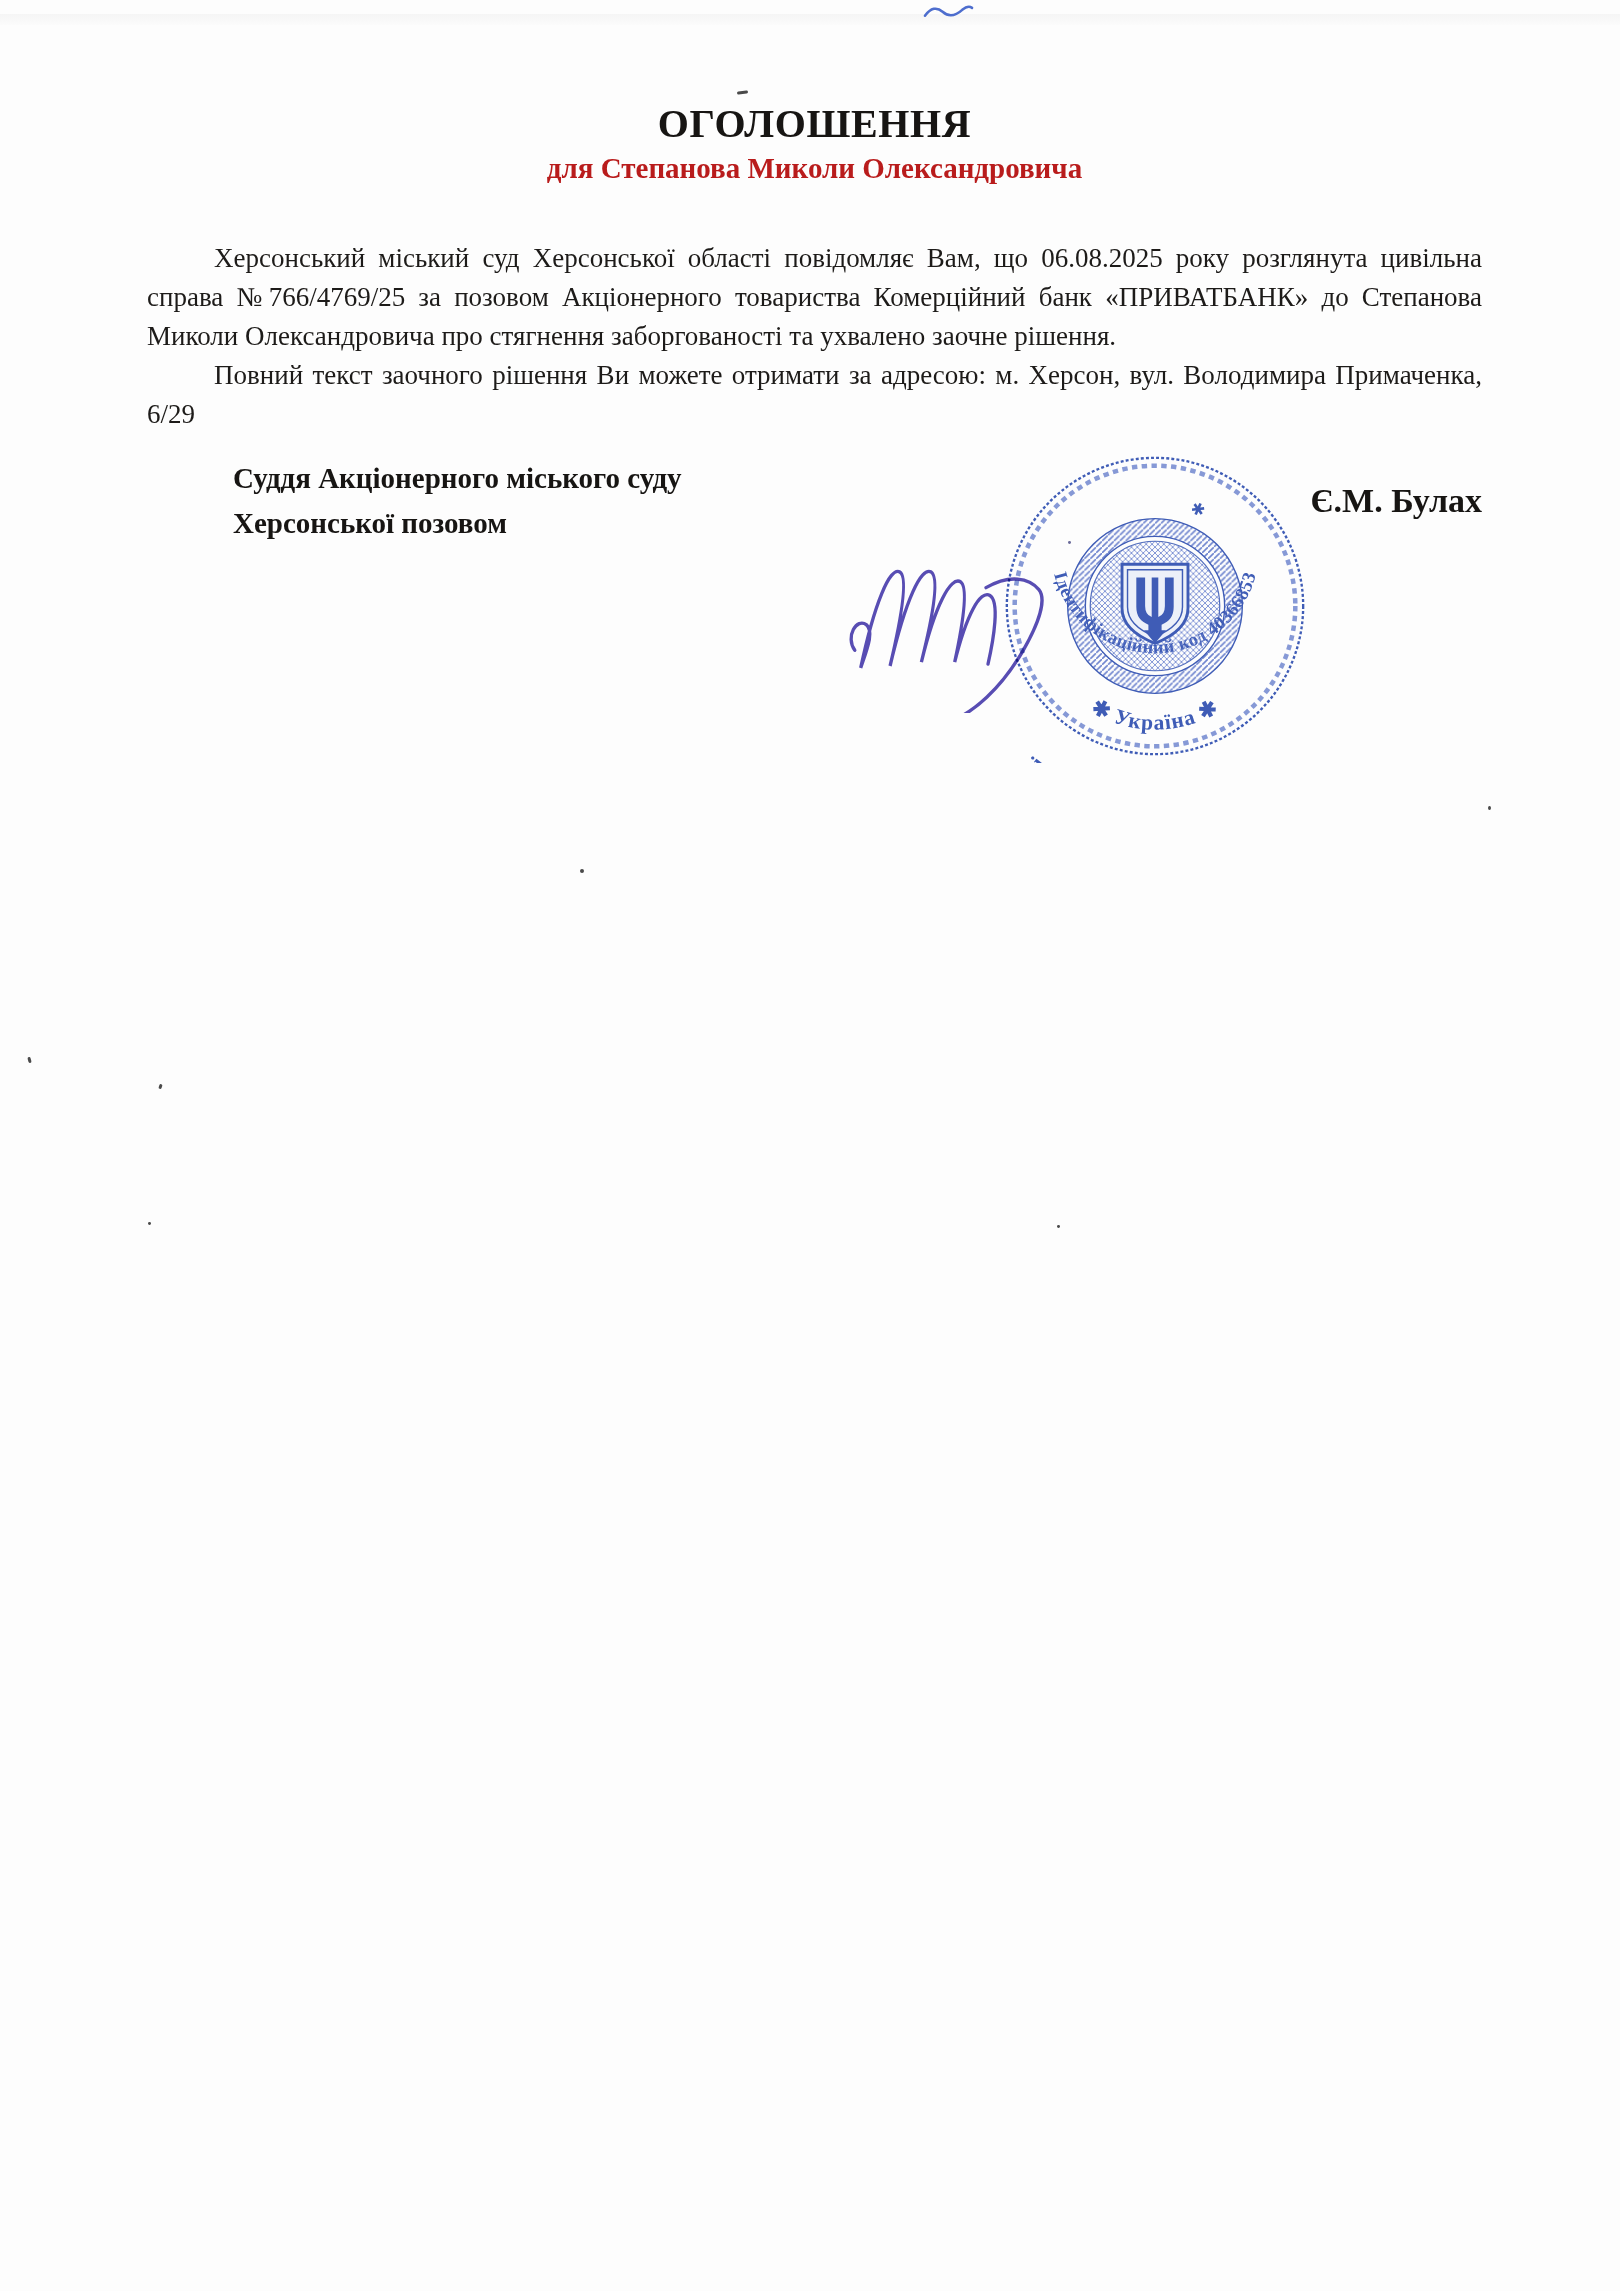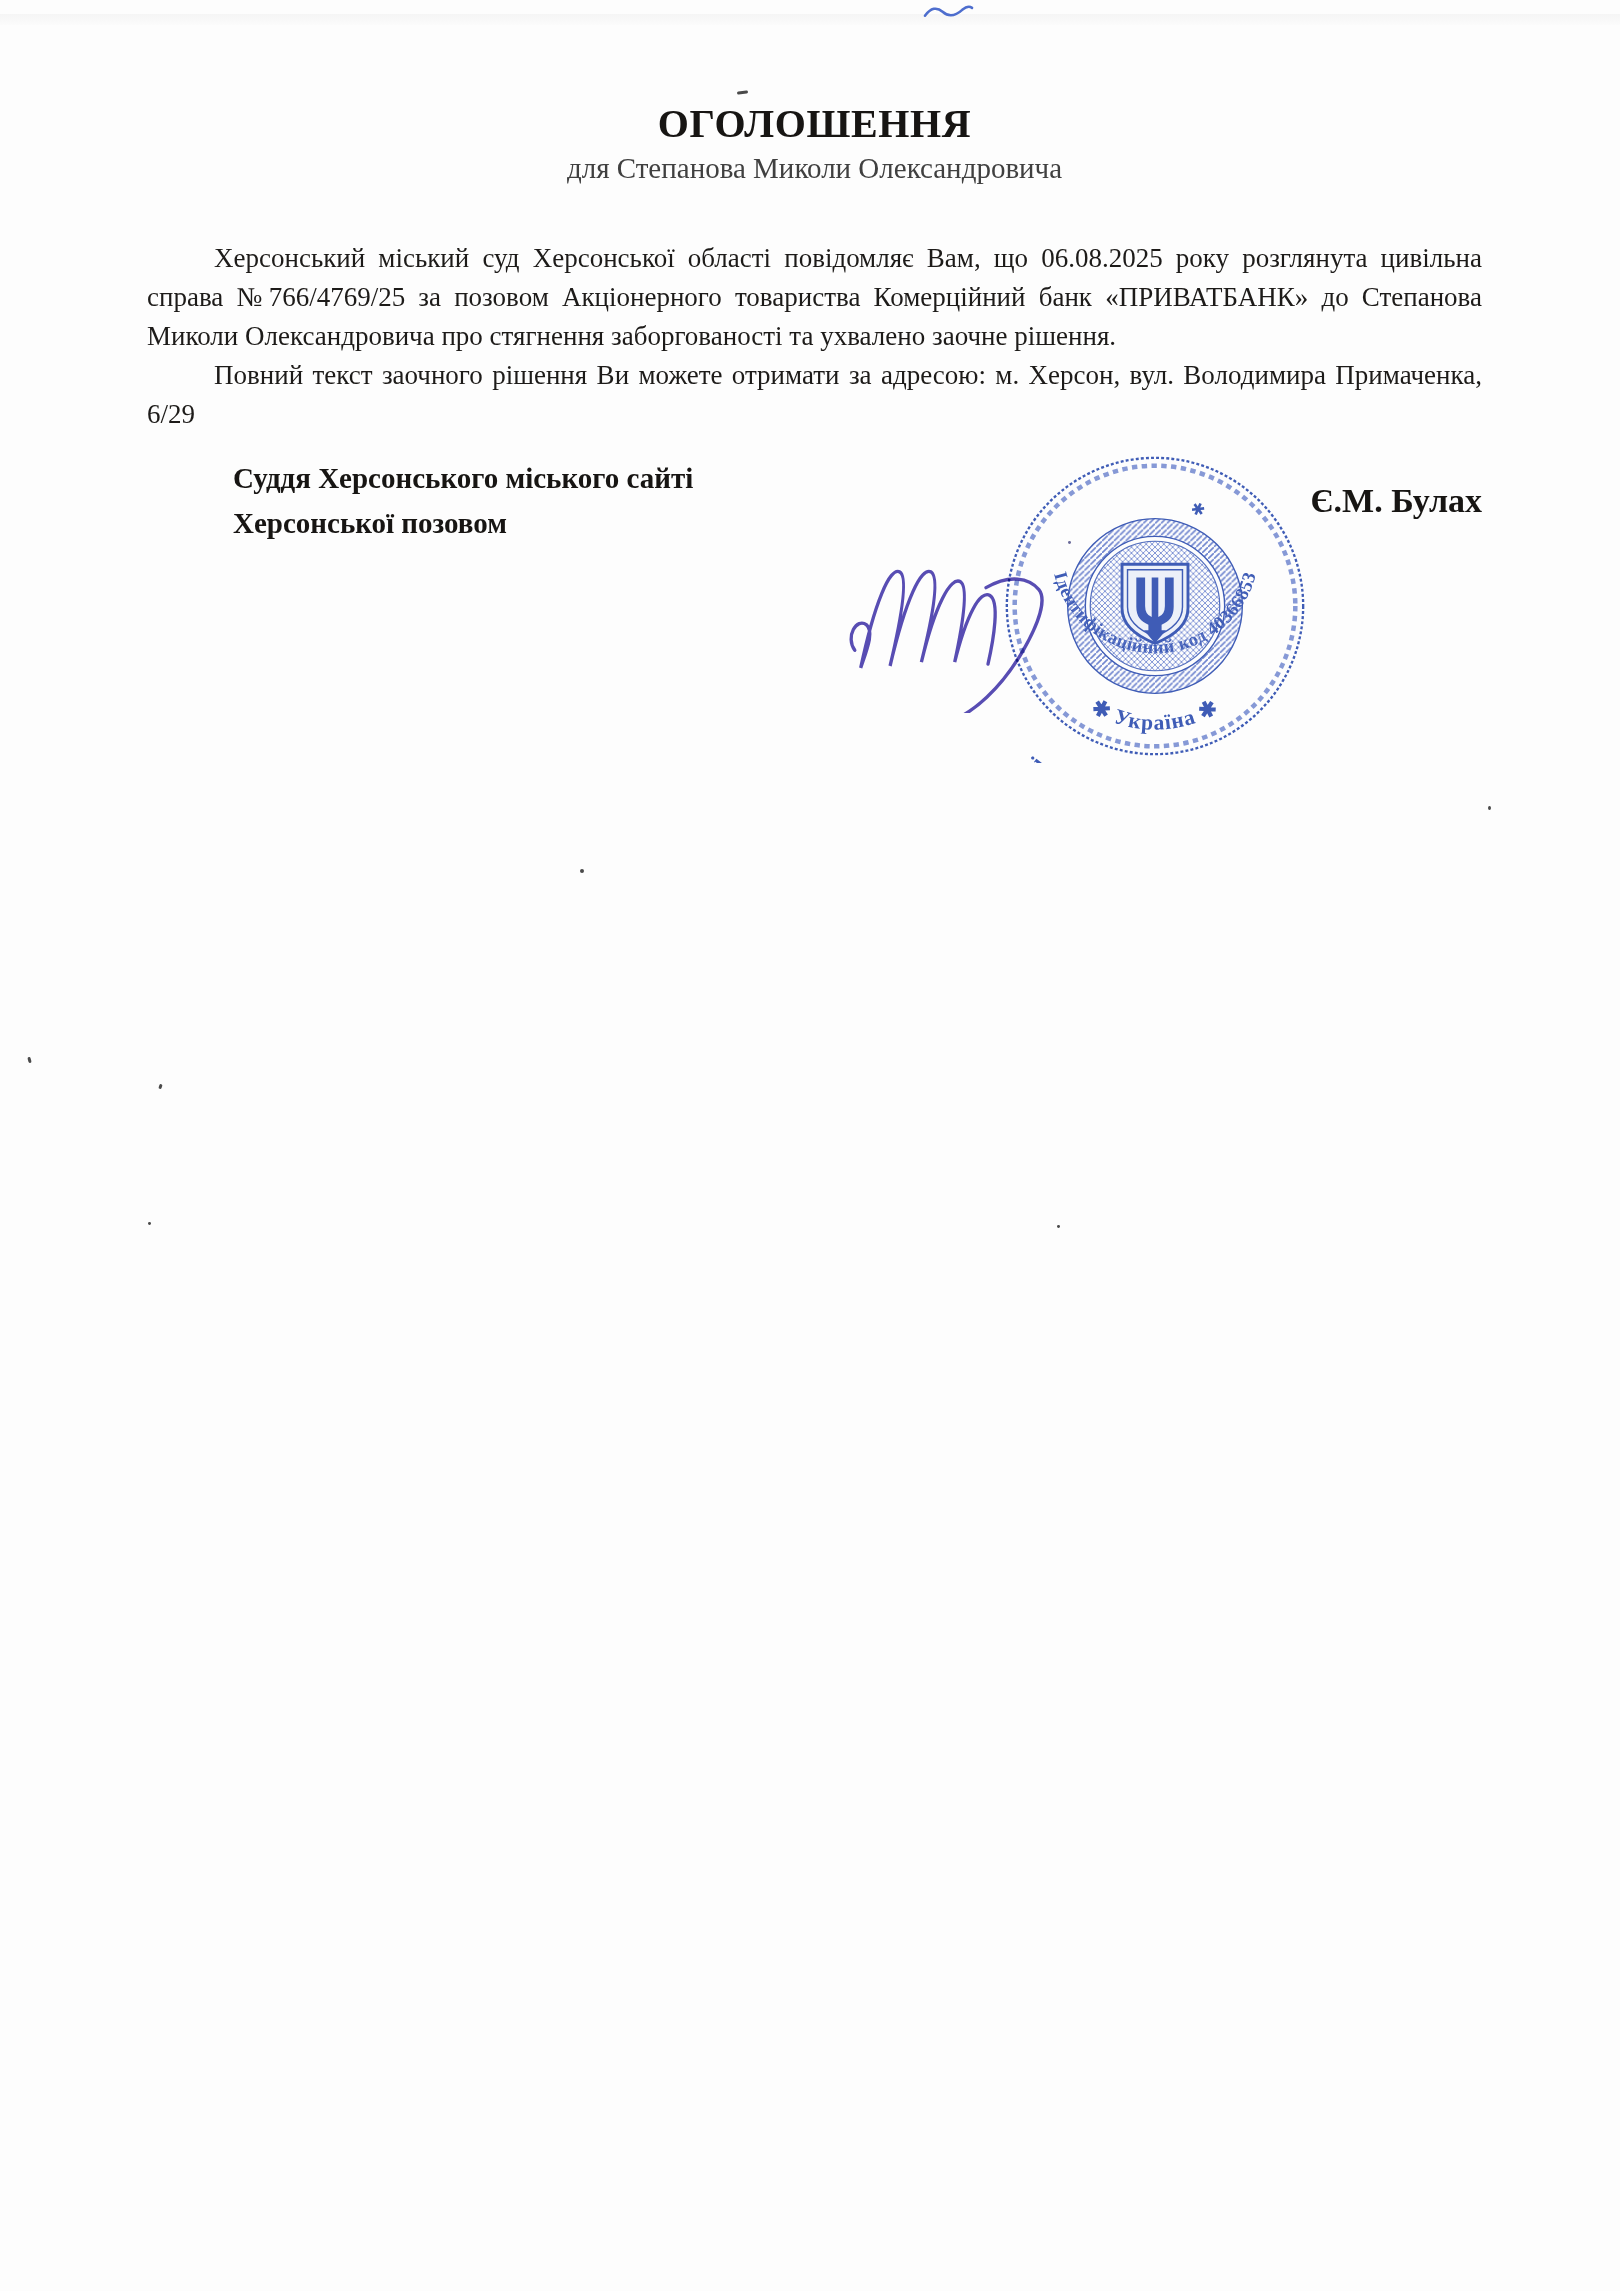--- a/index.html
+++ b/index.html
@@ -8,21 +8,21 @@
     background:#fdfdfd;
     font-family:"Liberation Serif", serif;
     color:#1d1b19;
   }
   .scan-band{position:absolute;top:13.7px;left:0;width:100%;height:11.8px;
     background:linear-gradient(#f3f3f3,#fbfbfb);opacity:.8;}
   .content{position:absolute;left:147px;top:0;width:1335px;}
   .doc-title{margin:102px 0 0;text-align:center;font-size:40px;line-height:43px;
     font-weight:bold;letter-spacing:0.6px;color:#171513;}
   .doc-subtitle{margin:2px 0 0;text-align:center;font-size:29px;line-height:43px;
-    font-weight:normal;color:#404040;}
+    font-weight:bold;color:#b91c1c;}
   .doc-body{margin-top:49px;font-size:27px;line-height:39px;text-align:justify;}
   .doc-body p{margin:0;text-indent:67px;}
   .sig-row{display:flex;justify-content:space-between;align-items:center;
     margin-top:21.6px;font-weight:bold;font-size:29px;line-height:45px;color:#171513;}
   .sig-left{padding-left:86px;}
   .sig-name{font-size:34px;white-space:nowrap;text-align:right;}
   .stamp-wrap{position:absolute;left:998px;top:449px;width:314px;height:314px;
     mix-blend-mode:multiply;opacity:.95;z-index:4;}
   .autograph{position:absolute;left:841px;top:525px;width:245px;height:188px;
     mix-blend-mode:multiply;z-index:5;}
@@ -38,21 +38,21 @@
   <h1 class="doc-title">ОГОЛОШЕННЯ</h1>
   <div class="doc-subtitle">для Степанова Миколи Олександровича</div>
 
   <div class="doc-body">
     <p>Херсонський міський суд Херсонської області повідомляє Вам, що 06.08.2025 року розглянута цивільна справа №766/4769/25 за позовом Акціонерного товариства Комерційний банк «ПРИВАТБАНК» до Степанова Миколи Олександровича про стягнення заборгованості та ухвалено заочне рішення.</p>
     <p>Повний текст заочного рішення Ви можете отримати за адресою: м. Херсон, вул. Володимира Примаченка, 6/29</p>
   </div>
 
   <div class="sig-row">
     <div class="sig-left">
-      <div>Суддя Херсонського міського сайті</div>
+      <div>Суддя Акціонерного міського суду</div>
       <div>Херсонської позовом</div>
     </div>
     <div class="sig-name">Є.М. Булах</div>
   </div>
 </div>
 
 <div class="stamp-wrap">
   <svg width="314" height="314" viewBox="-160 -160 320 320" xmlns="http://www.w3.org/2000/svg">
     <defs>
       <pattern id="mesh" width="6" height="6" patternUnits="userSpaceOnUse">

